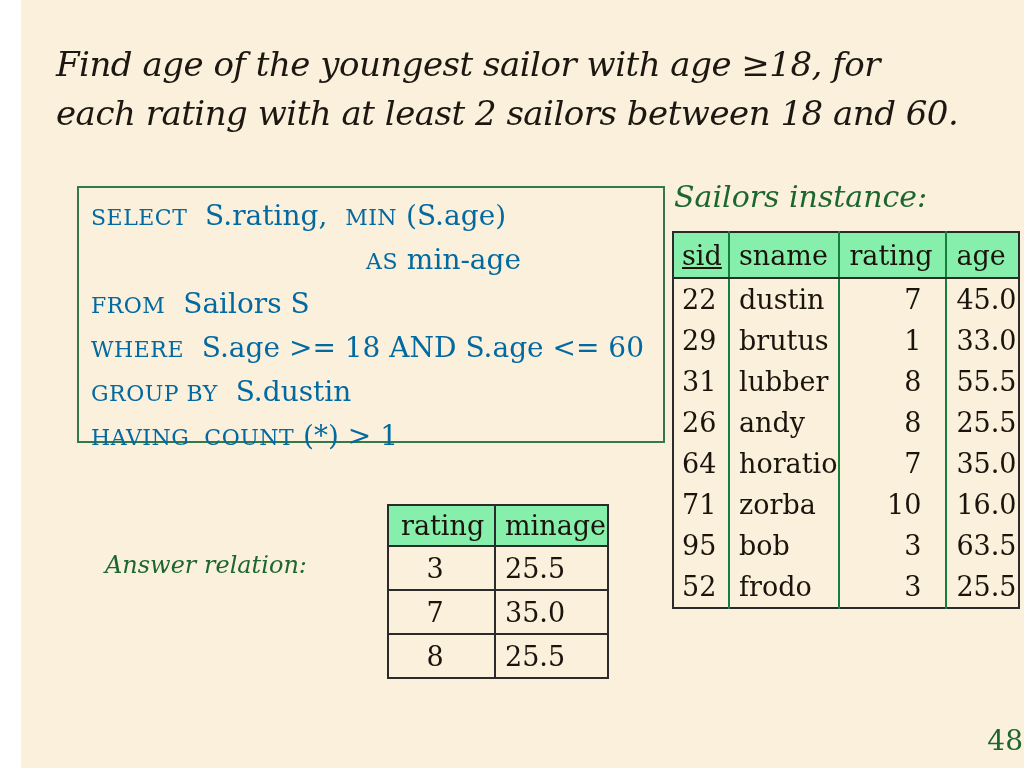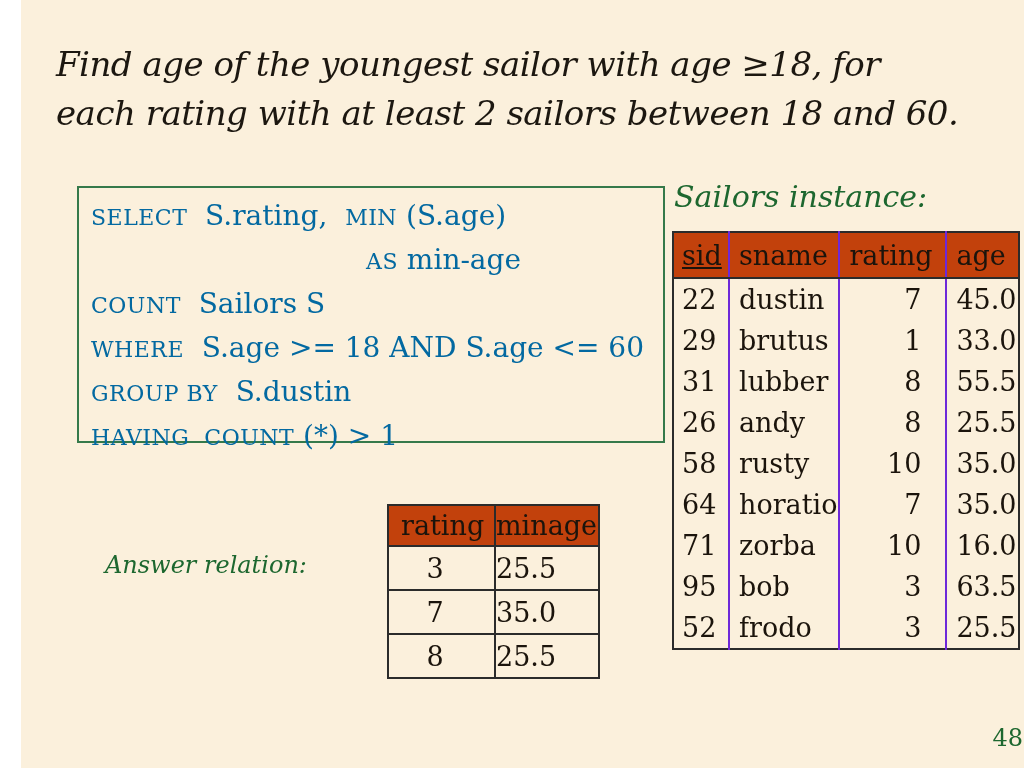--- a/index.html
+++ b/index.html
@@ -50,63 +50,63 @@
   .answer-label{left:84px;top:551px;font-size:24px;}
   
   table{
     border-collapse:collapse;
     position:absolute;
     table-layout:fixed;
     color:#1B140C;
     font-size:27px;
     background:#FBF0DC;
   }
-  th{font-weight:normal;background:#c2410c;}
+  th{font-weight:normal;background:#86efac;}
   th,td{overflow:hidden;}
   
   .sailors-table{left:651px;top:231px;border:2px solid #2B2B2B;}
   .sailors-table th{border-bottom:2px solid #2B2B2B;height:42px;}
-  .sailors-table th,.sailors-table td{border-left:2px solid #6d28d9;}
+  .sailors-table th,.sailors-table td{border-left:2px solid #15803d;}
   .sailors-table th:first-child,.sailors-table td:first-child{border-left:none;}
   .sailors-table td{height:39px;}
   .sailors-table th:nth-child(1),.sailors-table td:nth-child(1){width:45px;text-align:left;padding-left:8px;}
   .sailors-table th:nth-child(2),.sailors-table td:nth-child(2){width:97px;text-align:left;padding-left:9px;}
   .sailors-table th:nth-child(3),.sailors-table td:nth-child(3){width:80px;}
   .sailors-table th:nth-child(3){text-align:left;padding-left:9px;}
   .sailors-table td:nth-child(3){text-align:right;padding-right:24px;}
   .sailors-table th:nth-child(4),.sailors-table td:nth-child(4){width:57px;text-align:left;padding-left:9px;}
   
   .answer-table{left:366px;top:504px;border:2px solid #2B2B2B;}
   .answer-table th,.answer-table td{border:2px solid #2B2B2B;}
   .answer-table th{height:37px;}
   .answer-table td{height:40px;}
   .answer-table th:nth-child(1),.answer-table td:nth-child(1){width:90px;}
   .answer-table th:nth-child(1){text-align:left;padding-left:12px;}
   .answer-table td:nth-child(1){text-align:center;padding-right:14px;}
-  .answer-table th:nth-child(2),.answer-table td:nth-child(2){width:99px;text-align:left;padding-left:0;}
+  .answer-table th:nth-child(2),.answer-table td:nth-child(2){width:99px;text-align:left;padding-left:9px;}
   
   .page-number{
     position:absolute;right:22px;top:724px;
-    color:#1D672F;font-size:24px;
+    color:#1D672F;font-size:28px;
   }
 </style>
 </head>
 <body>
 
 <div class="slide">
 
   <div class="title">
     <div>Find age of the youngest sailor with age ≥18, for</div>
     <div>each rating with at least 2 sailors between 18 and 60.</div>
   </div>
 
   <div class="sql-box" id="sql-box">
       <div class="sql-line"><span class="kw">SELECT</span><span class="plain">  S.rating,  </span><span class="kw">MIN</span><span class="plain"> (S.age)</span></div>
       <div class="sql-line indent"><span class="kw">AS</span><span class="plain"> min-age</span></div>
-      <div class="sql-line"><span class="kw">COUNT</span><span class="plain">  Sailors S</span></div>
+      <div class="sql-line"><span class="kw">FROM</span><span class="plain">  Sailors S</span></div>
       <div class="sql-line"><span class="kw">WHERE</span><span class="plain">  S.age &gt;= 18 AND S.age &lt;= 60</span></div>
       <div class="sql-line"><span class="kw">GROUP BY</span><span class="plain">  S.dustin</span></div>
       <div class="sql-line"><span class="kw">HAVING  COUNT</span><span class="plain"> (*) &gt; 1</span></div>
     </div>
 
   <div class="green-label sailors-label">Sailors instance:</div>
   <table class="sailors-table" id="sailors-table">
       <thead>
         <tr>
           <th style="text-decoration: underline;">sid</th>
@@ -132,26 +132,20 @@
           <td>31</td>
           <td>lubber</td>
           <td>8</td>
           <td>55.5</td>
         </tr>
         <tr>
           <td>26</td>
           <td>andy</td>
           <td>8</td>
           <td>25.5</td>
-        </tr>
-        <tr>
-          <td>58</td>
-          <td>rusty</td>
-          <td>10</td>
-          <td>35.0</td>
         </tr>
         <tr>
           <td>64</td>
           <td>horatio</td>
           <td>7</td>
           <td>35.0</td>
         </tr>
         <tr>
           <td>71</td>
           <td>zorba</td>

